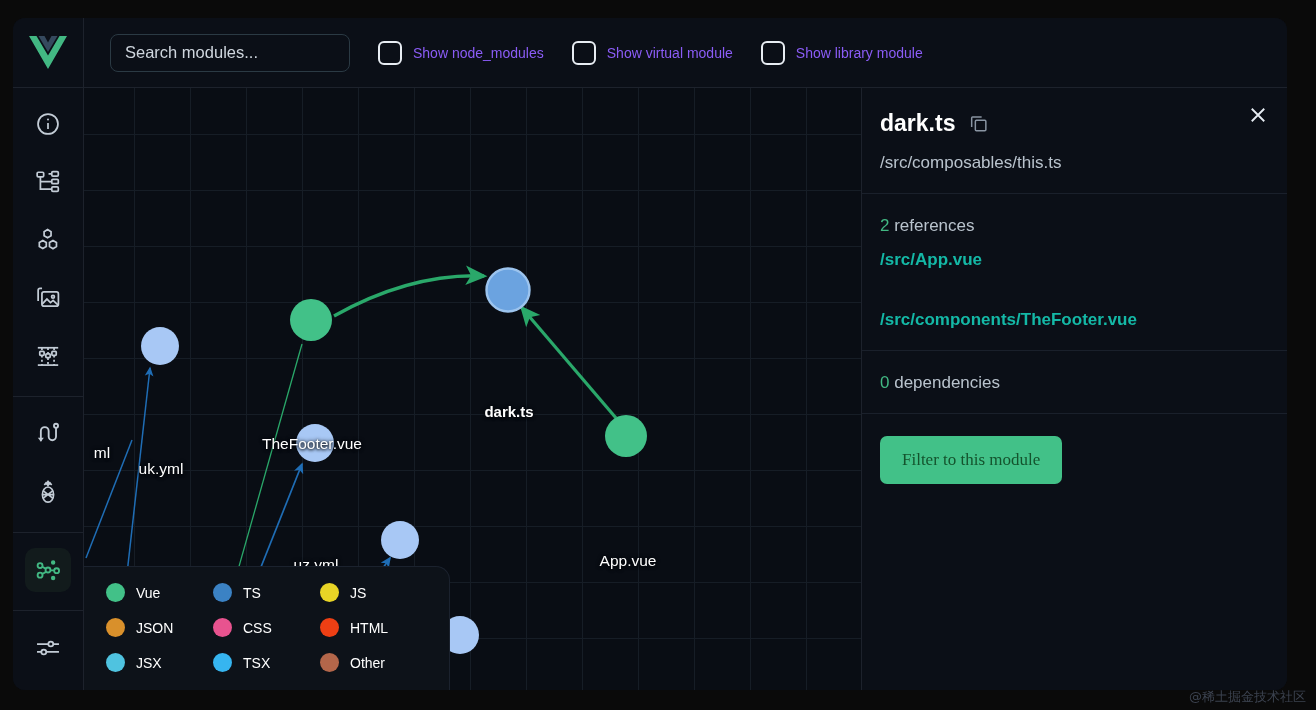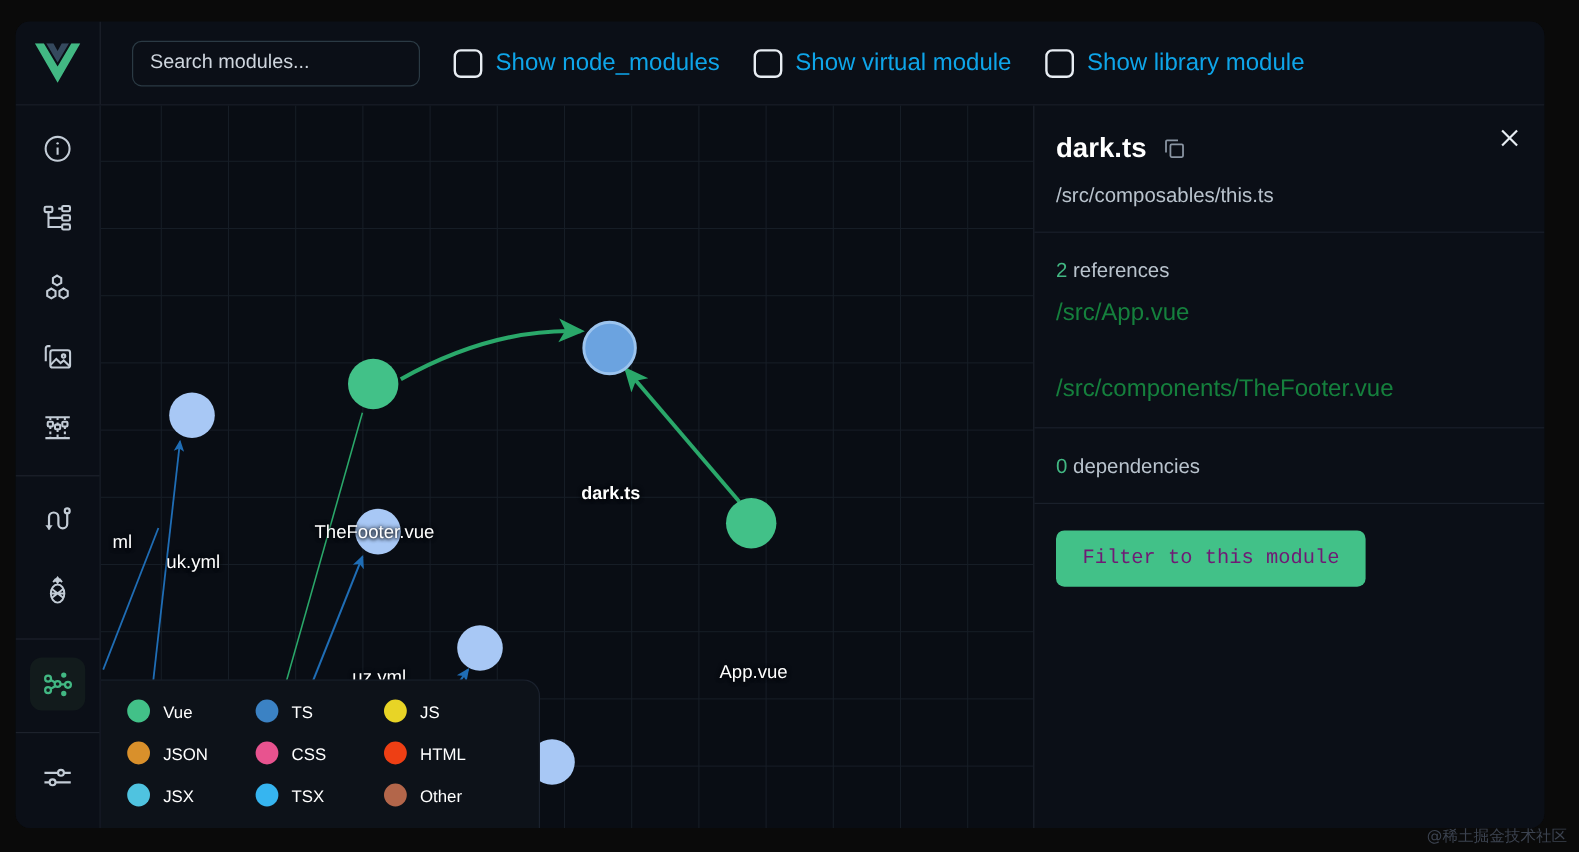--- a/index.html
+++ b/index.html
@@ -66,22 +66,22 @@
     margin-left: 28px;
     cursor: pointer;
   }
   .cb-box {
     width: 24px; height: 24px;
     border: 2.5px solid #e8edf3;
     border-radius: 6px;
     background: transparent;
   }
   .cb-label {
-    font-size: 20px;
-    color: #0ea5e9;
+    font-size: 14px;
+    color: #8b5cf6;
     white-space: nowrap;
   }
 
   
   .body {
     flex: 1;
     display: flex;
     min-height: 0;
   }
 
@@ -216,33 +216,34 @@
     font-size: 17px;
     color: #b9c3cd;
   }
   .det-count {
     font-size: 17px;
     color: #b9c3cd;
     margin-bottom: 14px;
   }
   .det-count .num { color: #42b883; }
   .det-ref {
-    font-size: 20px;
-    color: #15803d;
+    font-size: 17px;
+    color: #14b8a6;
     margin-bottom: 13px;
+    font-weight: bold;
   }
   .det-ref:last-child { margin-bottom: 0; margin-top: 40px; }
   .det-btnwrap { padding: 22px 18px; }
   .filter-btn {
     background: #42c188;
-    color: #701a75;
+    color: #14532d;
     border: none;
     border-radius: 7px;
     font-size: 17px;
-    font-family: Liberation Mono, monospace;
+    font-family: Liberation Serif, serif;
     padding: 14px 22px;
     cursor: pointer;
   }
 
   .watermark {
     position: absolute;
     right: 10px; bottom: 4px;
     font-size: 13px;
     color: #3c4350;
     font-family: "DejaVu Sans", sans-serif;

